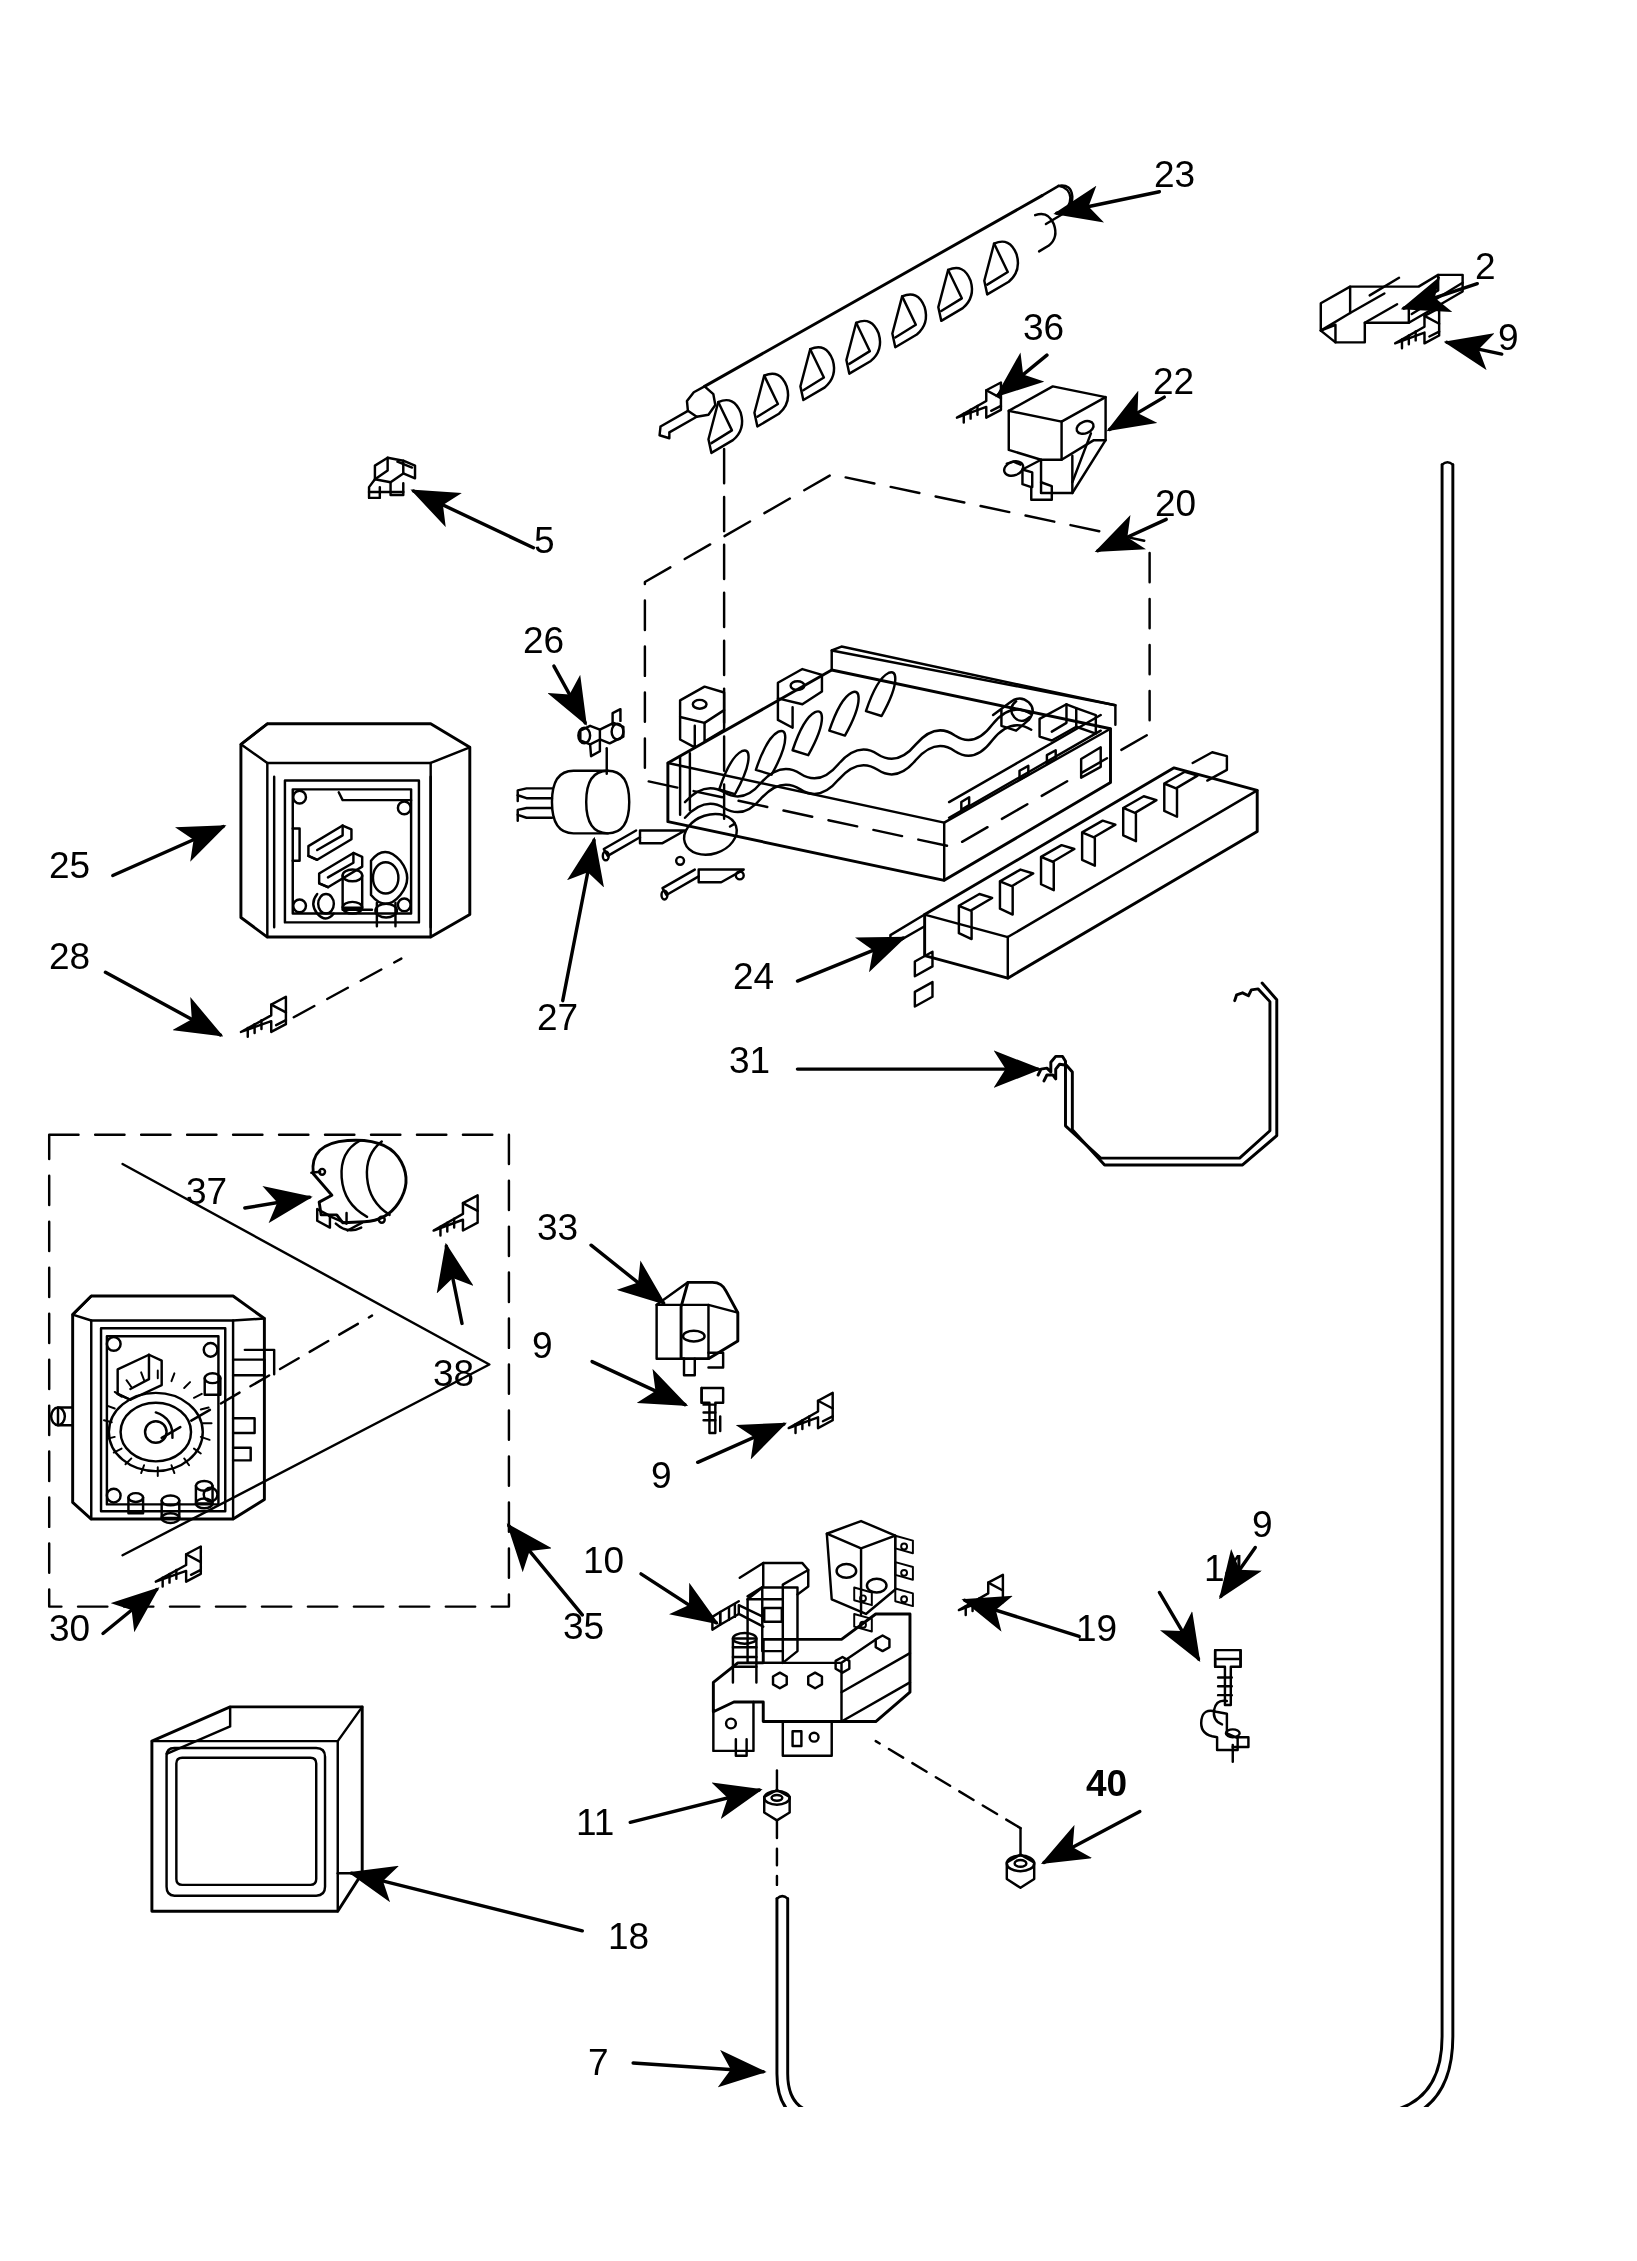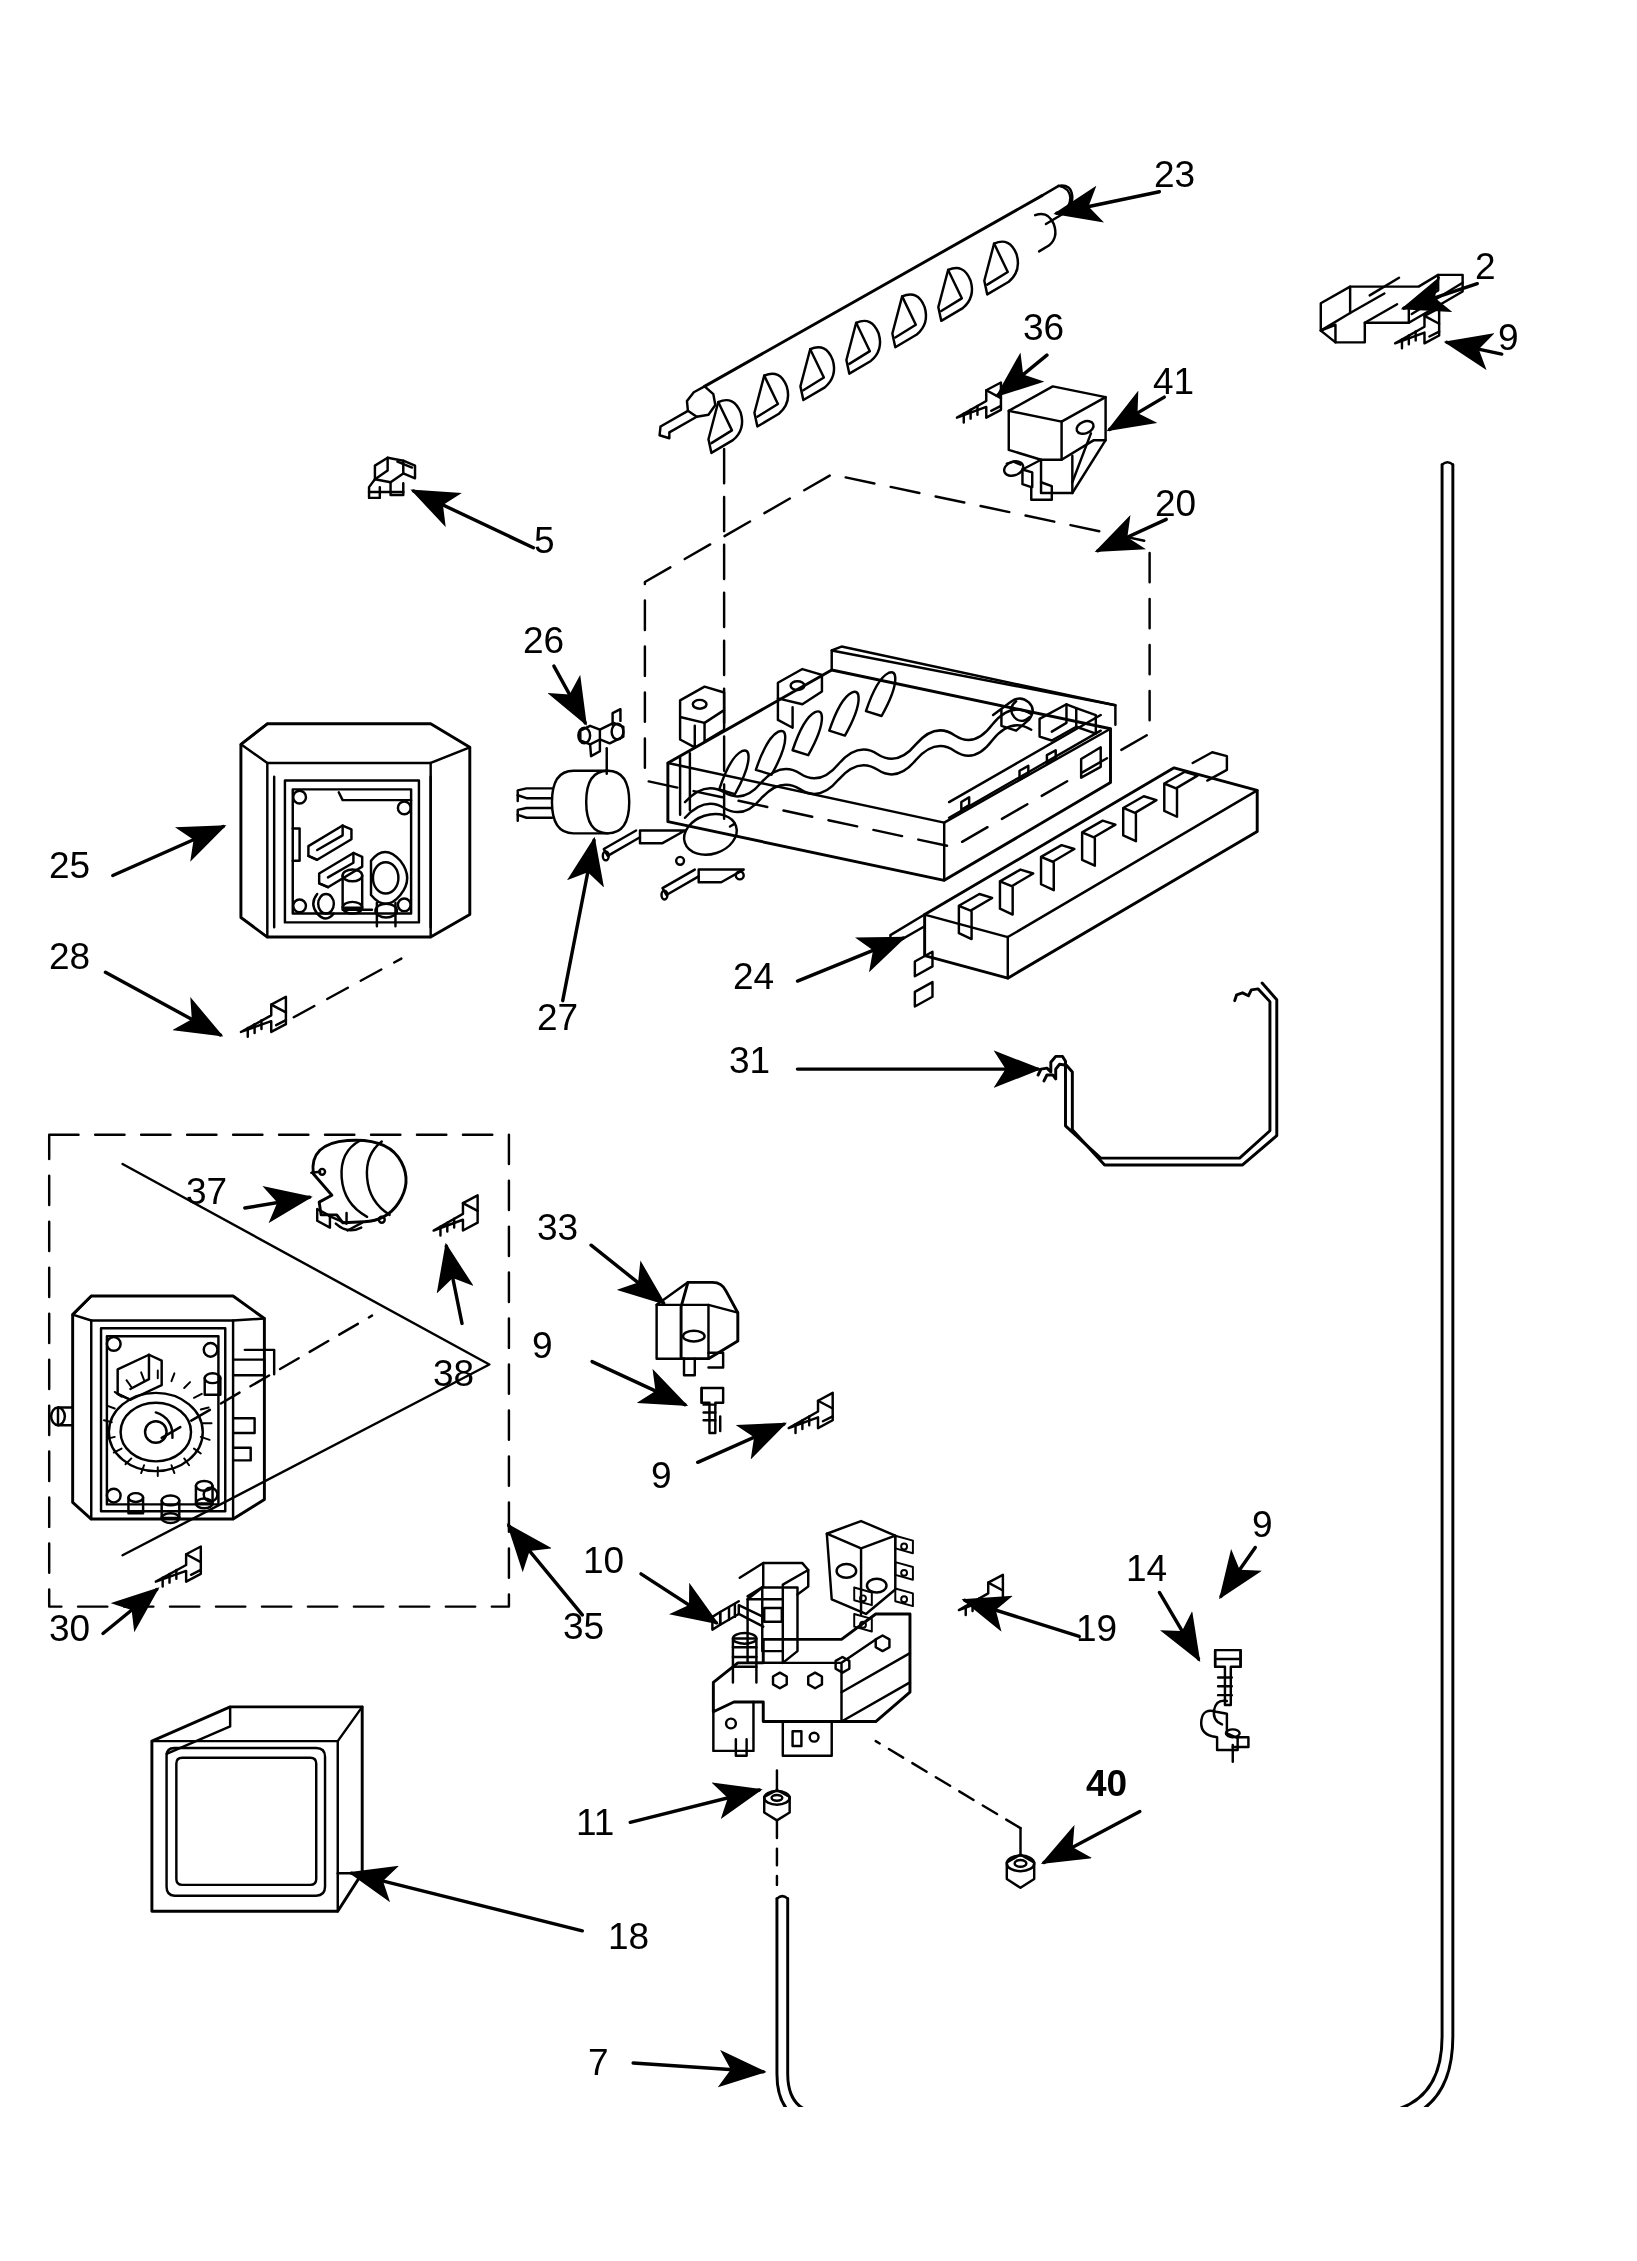--- a/index.html
+++ b/index.html
@@ -506,39 +506,39 @@
       <line x1="1294" y1="4218" x2="1560" y2="4236" marker-end="url(#arrowhead)"></line>
     </g>
 
   </g>
 </svg>
 
 <div class="callout" style="left:1154px;top:156px;">23</div>
 <div class="callout" style="left:1475px;top:248px;">2</div>
 <div class="callout" style="left:1023px;top:309px;">36</div>
 <div class="callout" style="left:1498px;top:319px;">9</div>
-<div class="callout" style="left:1153px;top:363px;">41</div>
+<div class="callout" style="left:1153px;top:363px;">22</div>
 <div class="callout" style="left:1155px;top:485px;">20</div>
 <div class="callout" style="left:534px;top:522px;">5</div>
 <div class="callout" style="left:523px;top:622px;">26</div>
 <div class="callout" style="left:49px;top:847px;">25</div>
 <div class="callout" style="left:49px;top:938px;">28</div>
 <div class="callout" style="left:537px;top:999px;">27</div>
 <div class="callout" style="left:733px;top:958px;">24</div>
 <div class="callout" style="left:729px;top:1042px;">31</div>
 <div class="callout" style="left:186px;top:1173px;">37</div>
 <div class="callout" style="left:537px;top:1209px;">33</div>
 <div class="callout" style="left:433px;top:1321px;margin-top:34px;">38</div>
 <div class="callout" style="left:532px;top:1327px;">9</div>
 <div class="callout" style="left:651px;top:1457px;">9</div>
 <div class="callout" style="left:49px;top:1610px;">30</div>
 <div class="callout" style="left:563px;top:1608px;">35</div>
 <div class="callout" style="left:583px;top:1542px;">10</div>
 <div class="callout" style="left:1252px;top:1506px;">9</div>
-<div class="callout" style="left:1126px;top:1550px;">14</div>
+<div class="callout" style="left:1204px;top:1550px;">14</div>
 <div class="callout" style="left:1076px;top:1610px;">19</div>
 <div class="callout" style="left:576px;top:1804px;">11</div>
 <div class="callout" style="left:1086px;top:1765px;font-weight:bold;">40</div>
 <div class="callout" style="left:576px;top:1918px;margin-left:32px;">18</div>
 <div class="callout" style="left:588px;top:2044px;">7</div>
 
 </div>
 
 
 </body></html>

